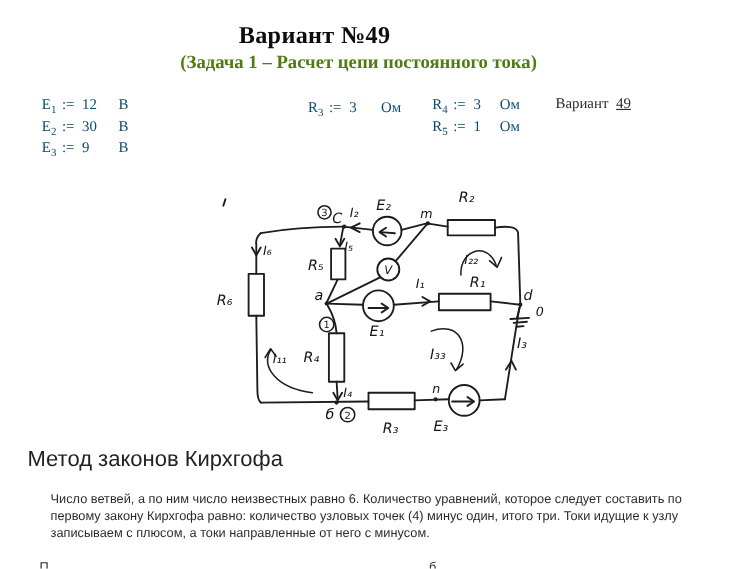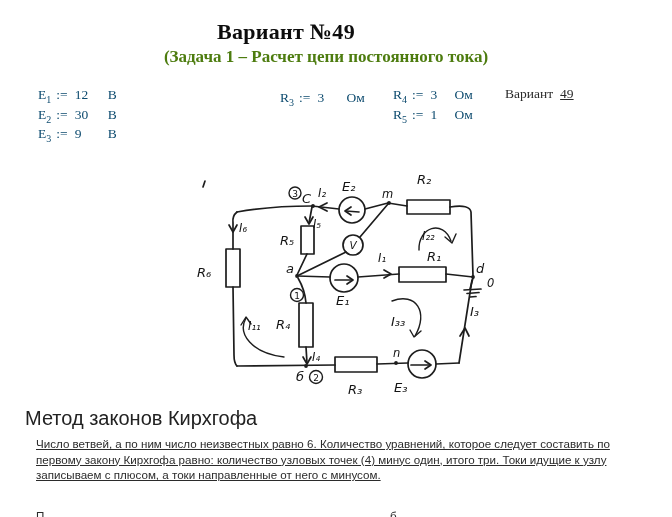--- a/index.html
+++ b/index.html
@@ -46,21 +46,21 @@
   .method-heading {
     position:absolute; left:25px; top:407px;
     font-family:"Liberation Sans","DejaVu Sans",sans-serif;
     font-size:20px; color:#222;
   }
   .method-text {
     position:absolute; left:36px; top:436px; width:614px;
     font-family:"Liberation Sans","DejaVu Sans",sans-serif;
     font-size:11.6px; line-height:15.6px; color:#2b2b2b;
   }
-  .method-text p { margin:0;text-decoration:underline; }
+  .method-text p { margin:10px; }
   .clipped-line {
     position:absolute; left:36px; top:509px; width:600px; height:8px;
     overflow:hidden; font-family:"Liberation Sans","DejaVu Sans",sans-serif;
     font-size:11.6px; color:#2b2b2b;
   }
   .clipped-line .mid { position:absolute; left:354px; top:0; }
 </style>
 </head>
 <body>
 

